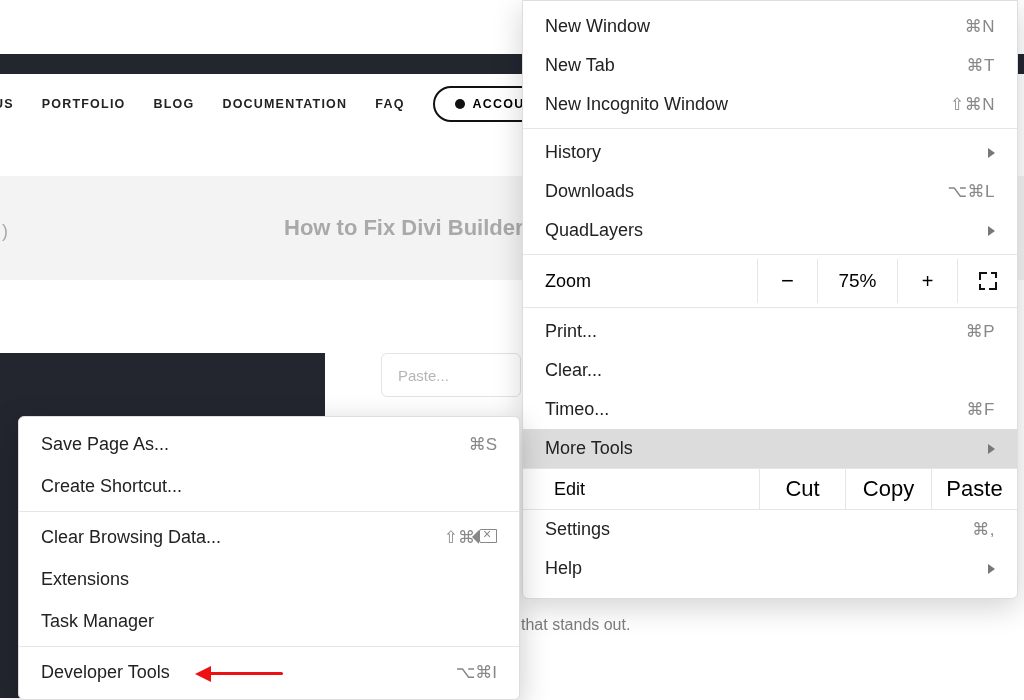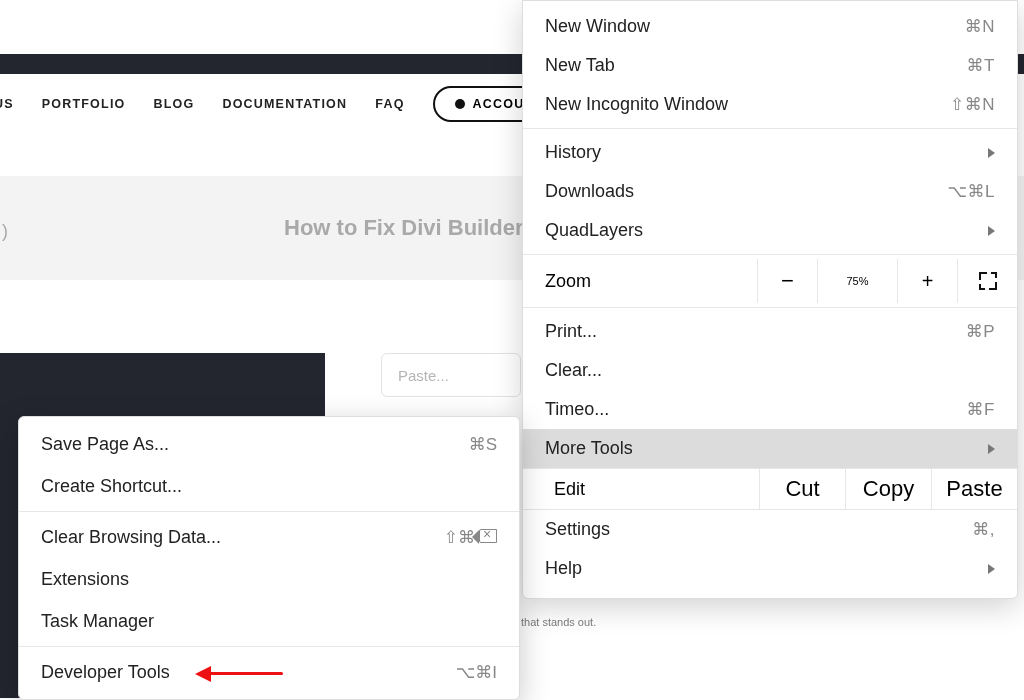--- a/index.html
+++ b/index.html
@@ -19,34 +19,34 @@
 
   .section-gap { height: 42px; background: #fff; }
   .title-band { height: 104px; background: #f3f3f3; display:flex; align-items: center; padding-left: 0; }
   .title-band .pad-left { width: 0; }
   .title-text { color: #a9a9a9; font-size: 22px; font-weight: 700; margin-left: 284px; }
   .paren { position:absolute; left:2px; top:221px; font-size:18px; color:#a9a9a9; }
 
   .content { position: relative; }
   .hero-dark { position: absolute; left: 0; top: 73px; width: 325px; height: 345px; background: #23262f; }
   .search-box { position: absolute; left: 381px; top: 73px; width: 140px; height: 44px; border: 1px solid #e3e3e3; border-radius: 6px; display:flex; align-items:center; padding: 0 16px; color: #b5b5b5; font-size: 15px; }
-  .body-text { position:absolute; left:521px; top:336px; color:#7d7d7d; font-size:11px; }
+  .body-text { position:absolute; left:521px; top:336px; color:#7d7d7d; font-size:16px; }
   .brand { position:absolute; left:201px; top:415px; color:#fff; font-family: "Segoe Script","Brush Script MT",cursive; font-size:18px; font-style: italic; }
 
   
   .main-menu { position: absolute; top: 0; right: 6px; width: 496px; background: #fff; border: 1px solid #ddd; border-radius: 0 0 6px 6px; box-shadow: 0 8px 30px rgba(0,0,0,0.18); padding: 6px 0 10px; }
   .menu-row { display:flex; align-items:center; height: 39px; padding: 0 22px; font-size: 18px; color: #222; justify-content: space-between; cursor:default; }
   .menu-row .sc { color: #888; font-size: 17px; letter-spacing: 0.5px; }
   .highlight { background: #dcdcdc !important; }
   .sep { height: 1px; background: #e6e6e6; margin: 4px 0; }
   .sub-arrow { width:0; height:0; border-top:5px solid transparent; border-bottom:5px solid transparent; border-left:7px solid #777; }
   .zoom-row { display:flex; align-items:center; height:44px; }
   .zoom-label { flex: 1; padding-left:22px; font-size:18px; }
   .zoom-cell { width: 60px; height: 44px; border-left:1px solid #e6e6e6; display:flex; align-items:center; justify-content:center; font-size:18px; }
-  .zoom-cell.pct { width: 80px; font-size:11px; }
+  .zoom-cell.pct { width: 80px; font-size:19px; }
   .zoom-cell.minus { font-size:22px; }
   .zoom-cell.plus { font-size:20px; }
   .fs-icon { width:18px; height:18px; position:relative; }
   .fs-icon::before, .fs-icon::after { content:""; position:absolute; width:6px; height:6px; border:2px solid #111; }
   .fs-icon::before { top:0; left:0; border-right:none; border-bottom:none; }
   .fs-icon::after { bottom:0; right:0; border-left:none; border-top:none; }
   .fs-icon .c2 { position:absolute; top:0; right:0; width:6px; height:6px; border:2px solid #111; border-left:none; border-bottom:none; }
   .fs-icon .c3 { position:absolute; bottom:0; left:0; width:6px; height:6px; border:2px solid #111; border-right:none; border-top:none; }
 
   .edit-row { display:flex; align-items:center; height:42px; border-top:1px solid #e6e6e6; border-bottom:1px solid #e6e6e6; }

